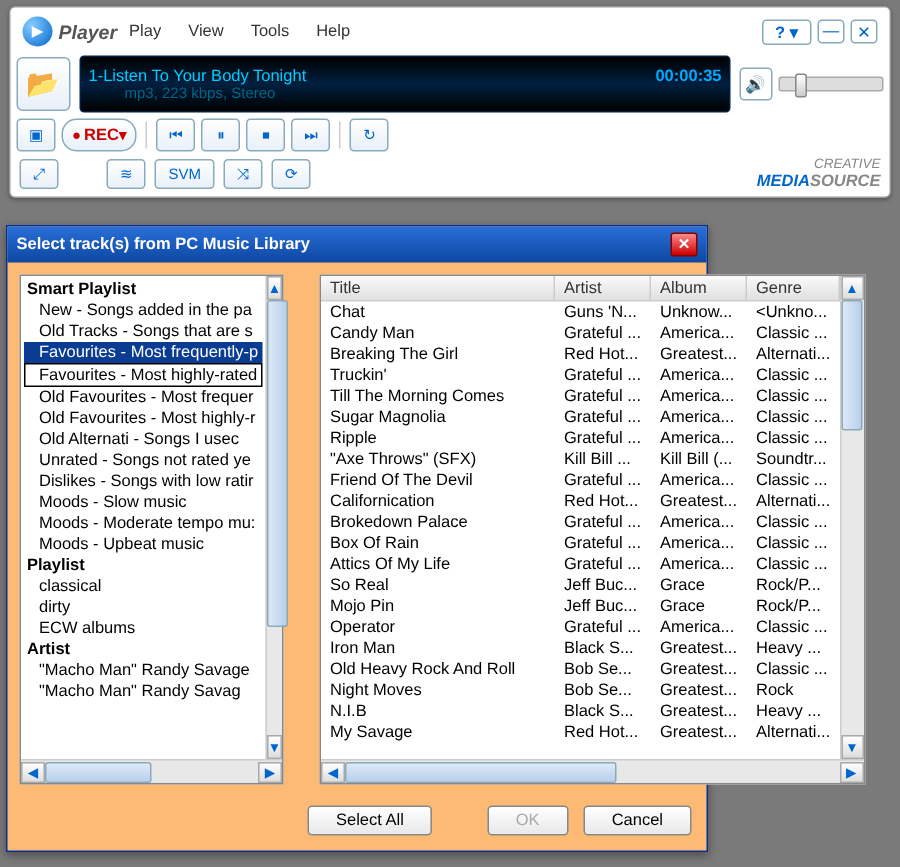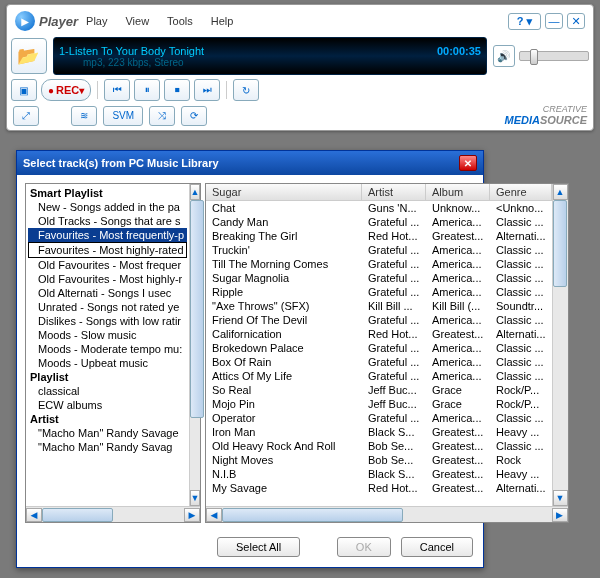--- a/index.html
+++ b/index.html
@@ -36,24 +36,24 @@
 .sep { width: 1px; height: 18px; background: #ccc; margin: 0 2px; }
 .branding { margin-left: auto; display: flex; flex-direction: column; align-items: flex-end; line-height: 1; }
 .brand-top { color: #888; font-size: 9px; font-style: italic; }
 .brand-bottom { color: #06c; font-weight: bold; font-size: 12px; font-style: italic; }
 .brand-bottom span { color: #888; }
 
 .extra-row { display: flex; align-items: center; gap: 6px; margin-top: 4px; padding: 0 2px; }
 .small-btn { border: 1px solid #8ab; border-radius: 3px; height: 20px; padding: 0 8px; display: flex; align-items: center; justify-content: center; background: linear-gradient(#fff,#e8f0f8); color: #06c; cursor: pointer; font-size: 10px; }
 
 
-.dialog { position: absolute; left: 16px; top: 150px; width: 468px; background: #ffffff; border: 1px solid #003399; box-shadow: 0 2px 6px rgba(0,0,0,0.4); }
+.dialog { position: absolute; left: 4px; top: 150px; width: 468px; background: #fdba74; border: 1px solid #003399; box-shadow: 0 2px 6px rgba(0,0,0,0.4); }
 .dlg-title { background: linear-gradient(#2a6fd8, #0d47a1); color: #fff; padding: 4px 6px; display: flex; align-items: center; font-weight: bold; }
 .dlg-close { margin-left: auto; width: 18px; height: 16px; background: linear-gradient(#f88,#c00); border: 1px solid #800; border-radius: 2px; display: flex; align-items: center; justify-content: center; color: #fff; cursor: pointer; font-size: 10px; }
-.dlg-body { padding: 8px; display: flex; gap: 4px; }
+.dlg-body { padding: 8px; display: flex; gap: 24px; }
 .left-panel, .right-panel { background: #fff; border: 1px solid #888; height: 340px; display: flex; flex-direction: column; }
 .left-panel { width: 176px; }
 .right-panel { flex: 1; }
 .list-scroll { overflow: hidden; flex: 1; padding: 2px; }
 .section-header { font-weight: bold; padding: 1px 2px; }
 .list-item { padding: 0 2px 0 10px; white-space: nowrap; overflow: hidden; text-overflow: clip; cursor: pointer; line-height: 14px; }
 .list-item.selected { background: #0a3d91; color: #fff; }
 .list-item.boxed { border: 1px solid #000; padding-left: 9px; }
 
 .table-header { display: flex; background: linear-gradient(#fafafa,#e0e0e0); border-bottom: 1px solid #ccc; }
@@ -169,20 +169,21 @@
               <div class="list-item">Old Favourites - Most frequer</div>
               <div class="list-item">Old Favourites - Most highly-r</div>
               <div class="list-item">Old Alternati - Songs I usec</div>
               <div class="list-item">Unrated - Songs not rated ye</div>
               <div class="list-item">Dislikes - Songs with low ratir</div>
               <div class="list-item">Moods - Slow music</div>
               <div class="list-item">Moods - Moderate tempo mu:</div>
               <div class="list-item">Moods - Upbeat music</div>
               <div class="section-header">Playlist</div>
               <div class="list-item">classical</div>
+              <div class="list-item">dirty</div>
               <div class="list-item">ECW albums</div>
               <div class="section-header">Artist</div>
               <div class="list-item">"Macho Man" Randy Savage</div>
               <div class="list-item">"Macho Man" Randy Savag</div>
             </div>
         </div>
         <div class="vscroll">
           <div class="vscroll-arrow">▲</div>
           <div class="vscroll-track">
             <div class="vscroll-thumb" style="top:0;height:75%;"></div>
@@ -196,21 +197,21 @@
             <div class="hscroll-thumb"></div>
           </div>
         <div class="hscroll-arrow">▶</div>
       </div>
     </div>
 
     <div class="right-panel">
       <div class="panel-wrap">
         <div class="panel-content">
           <div class="table-header">
-            <div class="th th1">Sugar</div>
+            <div class="th th1">Title</div>
             <div class="th th2">Artist</div>
             <div class="th th3">Album</div>
             <div class="th th4">Genre</div>
           </div>
           <div class="table-body" id="track-body">
               <div class="tr">
                 <div class="td td1">Chat</div>
                 <div class="td td2">Guns 'N...</div>
                 <div class="td td3">Unknow...</div>
                 <div class="td td4">&lt;Unkno...</div>

